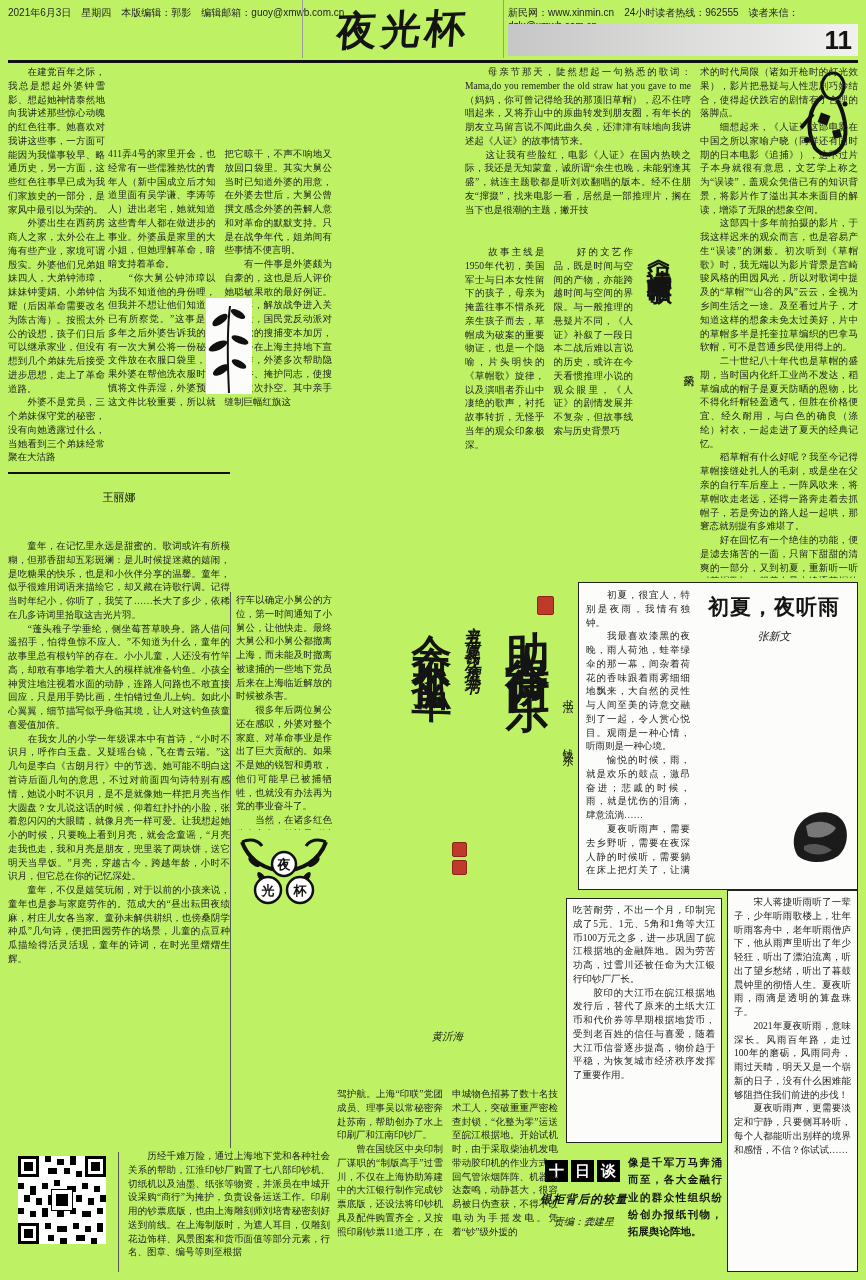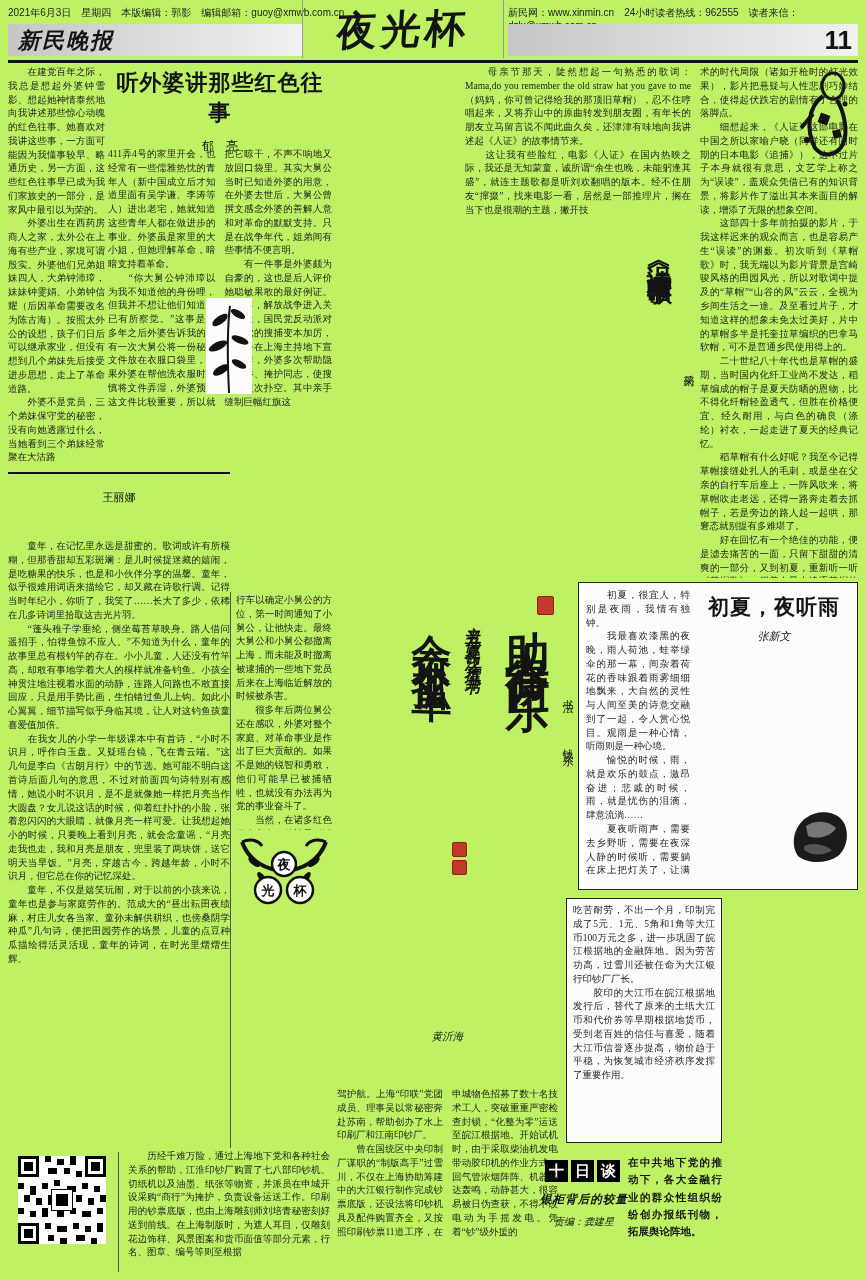--- a/index.html
+++ b/index.html
@@ -20,41 +20,34 @@
   .seal{background:#bf3a2b;border:1px solid #8e2417;border-radius:2px;}
   .tile{width:23px;height:22px;background:#000;color:#fff;font-weight:bold;font-size:15px;
         display:inline-flex;align-items:center;justify-content:center;margin-right:3px;}
 </style>
 </head>
 <body>
 
 <div id="page">
 
   <div class="abs small" style="left:8px;top:6px;width:420px;">2021年6月3日　星期四　本版编辑：郭影　编辑邮箱：guoy@xmwb.com.cn</div>
-  <div class="abs grad" style="left:8px;top:24px;width:294px;height:32px;">
-    <span class="abs" style="left:10px;top:2px;font-size:22px;font-weight:900;font-style:italic;letter-spacing:2px;">新民晚报</span>
-  </div>
   <div class="abs" style="left:302px;top:0;width:200px;height:58px;border-left:1px solid #999;border-right:1px solid #999;
        display:flex;align-items:center;justify-content:center;">
     <span style="font-size:40px;font-weight:900;transform:skewX(-6deg) rotate(-2deg);letter-spacing:4px;">夜光杯</span>
   </div>
   <div class="abs small" style="left:508px;top:6px;width:352px;">新民网：www.xinmin.cn　24小时读者热线：962555　读者来信：dzlx@xmwb.com.cn</div>
   <div class="abs grad" style="left:508px;top:24px;width:350px;height:32px;text-align:center;">
     <span class="abs sans" style="right:6px;top:1px;font-size:26px;font-weight:bold;">11</span>
   </div>
   <div class="abs rule" style="left:8px;top:60px;width:850px;height:3px;"></div>
 
   <div class="abs body" style="left:8px;top:66px;width:97px;height:404px;">　　在建党百年之际，我总是想起外婆钟雪影、想起她神情泰然地向我讲述那些惊心动魄的红色往事。她喜欢对我讲这些事，一方面可能因为我懂事较早、略通历史，另一方面，这些红色往事早已成为我们家族史的一部分，是家风中最引以为荣的。
 　　外婆出生在西药房商人之家，太外公在上海有些产业，家境可谓殷实。外婆他们兄弟姐妹四人，大弟钟沛璋，妹妹钟雯娟、小弟钟信耀（后因革命需要改名为陈古海）。按照太外公的设想，孩子们日后可以继承家业，但没有想到几个弟妹先后接受进步思想，走上了革命道路。
 　　外婆不是党员，三个弟妹保守党的秘密，没有向她透露过什么，当她看到三个弟妹经常聚在大沽路</div>
 
-  <div class="abs ctr" style="left:108px;top:68px;width:224px;">
-    <div class="sans" style="font-size:22px;font-weight:900;letter-spacing:1px;">听外婆讲那些红色往事</div>
-    <div style="font-size:12px;margin-top:10px;">郁　亮</div>
-  </div>
 
   <div class="abs body cols2" style="left:108px;top:148px;width:224px;height:442px;">411弄4号的家里开会，也经常有一些儒雅热忱的青年人（新中国成立后才知道里面有吴学谦、李涛等人）进出老宅，她就知道这些青年人都在做进步的事业。外婆虽是家里的大小姐，但她理解革命，暗暗支持着革命。
 　　“你大舅公钟沛璋以为我不知道他的身份哩，但我并不想让他们知道我已有所察觉。”这事是很多年之后外婆告诉我的。有一次大舅公将一份秘密文件放在衣服口袋里，结果外婆在帮他洗衣服时不慎将文件弄湿，外婆预感这文件比较重要，所以就把它晾干，不声不响地又放回口袋里。其实大舅公当时已知道外婆的用意，在外婆去世后，大舅公曾撰文感念外婆的善解人意和对革命的默默支持。只是在战争年代，姐弟间有些事情不便言明。
 　　有一件事是外婆颇为自豪的，这也是后人评价她聪敏果敢的最好例证。1947年，解放战争进入关键阶段，国民党反动派对地下党的搜捕变本加厉，大舅公在上海主持地下宣传工作，外婆多次帮助隐藏文件、掩护同志，使搜查一次次扑空。其中亲手缝制巨幅红旗这</div>
 
 
   <div class="abs" style="left:206px;top:298px;width:46px;height:96px;background:#fcfcfa;">
     <svg width="46" height="96" viewBox="0 0 46 96">
       <path d="M23,95 C22,70 20,40 24,8" stroke="#111" stroke-width="2" fill="none"></path>
       <ellipse cx="14" cy="22" rx="9" ry="4" transform="rotate(-35 14 22)" fill="#111"></ellipse>
@@ -104,20 +97,22 @@
     </svg>
   </div>
 
   <div class="abs body" style="left:700px;top:66px;width:158px;height:512px;">术的时代局限（诸如开枪时的灯光效果），影片把悬疑与人性悲剧巧妙结合，使得起伏跌宕的剧情有了合理的落脚点。
 　　细想起来，《人证》这部电影在中国之所以家喻户晓（同样还有同时期的日本电影《追捕》），这不过片子本身就很有意思，文艺学上称之为“误读”，盖观众凭借已有的知识背景，将影片作了溢出其本来面目的解读，增添了无限的想象空间。
 　　这部四十多年前拍摄的影片，于我这样迟来的观众而言，也是容易产生“误读”的渊薮。初次听到《草帽歌》时，我无端以为影片背景是宫崎骏风格的田园风光，所以对歌词中提及的“草帽”“山谷的风”云云，全视为乡间生活之一途。及至看过片子，才知道这样的想象未免太过美好，片中的草帽多半是托奎拉草编织的巴拿马软帽，可不是普通乡民使用得上的。
 　　二十世纪八十年代也是草帽的盛期，当时国内化纤工业尚不发达，稻草编成的帽子是夏天防晒的恩物，比不得化纤帽轻盈透气，但胜在价格便宜、经久耐用，与白色的确良（涤纶）衬衣，一起走进了夏天的经典记忆。
 　　稻草帽有什么好呢？我至今记得草帽接缝处扎人的毛刺，或是坐在父亲的自行车后座上，一阵风吹来，将草帽吹走老远，还得一路奔走着去抓帽子，若是旁边的路人起一起哄，那窘态就别提有多难堪了。
 　　好在回忆有一个绝佳的功能，便是滤去痛苦的一面，只留下甜甜的清爽的一部分，又到初夏，重新听一听《草帽歌》，想着在风中追逐草帽的少年，原来无意的误读，也是美好的源泉。</div>
 
+  <div class="abs body cols2" style="left:465px;top:246px;width:168px;height:334px;">　　故事主线是1950年代初，美国军士与日本女性留下的孩子，母亲为掩盖往事不惜杀死亲生孩子而去，草帽成为破案的重要物证，也是一个隐喻，片头明快的《草帽歌》旋律，以及演唱者乔山中凄绝的歌声，衬托故事转折，无怪乎当年的观众印象极深。
+　　好的文艺作品，既是时间与空间的产物，亦能跨越时间与空间的界限。与一般推理的悬疑片不同，《人证》补叙了一段日本二战后难以言说的历史，或许在今天看惯推理小说的观众眼里，《人证》的剧情发展并不复杂，但故事线索与历史背景巧</div>
 
   <div class="abs vert" style="left:636px;top:246px;width:60px;height:268px;">
     <div class="vert" style="font-size:11px;height:240px;padding-top:120px;margin-left:4px;">采药</div>
     <div class="vert sans" style="font-size:25px;font-weight:900;height:266px;letter-spacing:3px;">误读《草帽歌》</div>
   </div>
 
   <div class="abs rule" style="left:8px;top:472px;width:222px;height:2px;"></div>
   <div class="abs ctr" style="left:8px;top:482px;width:222px;">
     <div style="font-size:11px;margin-top:8px;">王丽娜</div>
   </div>
@@ -209,30 +204,33 @@
     <svg width="64" height="60" viewBox="0 0 64 60">
       <path d="M10,50 C2,38 6,20 18,12 C28,4 46,4 54,14 C62,24 60,42 50,50 C38,58 20,58 10,50 Z" fill="#1b1b1b"></path>
       <path d="M18,20 C26,14 40,14 48,22 C44,30 30,34 20,30 Z" fill="#777"></path>
       <path d="M16,40 C24,36 36,38 44,44 C36,50 24,50 16,44 Z" fill="#555"></path>
     </svg>
   </div>
 
   <div class="abs bx body" style="left:566px;top:898px;width:156px;height:245px;padding:5px 6px;box-sizing:border-box;background:#fcfcfa;">吃苦耐劳，不出一个月，印制完成了5元、1元、5角和1角等大江币100万元之多，进一步巩固了皖江根据地的金融阵地。因为劳苦功高，过雪川还被任命为大江银行印钞厂厂长。
 　　胶印的大江币在皖江根据地发行后，替代了原来的土纸大江币和代价券等早期根据地货币，受到老百姓的信任与喜爱，随着大江币信誉逐步提高，物价趋于平稳，为恢复城市经济秩序发挥了重要作用。</div>
 
+  <div class="abs bx body" style="left:727px;top:890px;width:131px;height:382px;padding:5px 6px;box-sizing:border-box;background:#fcfcfa;">　　宋人蒋捷听雨听了一辈子，少年听雨歌楼上，壮年听雨客舟中，老年听雨僧庐下，他从雨声里听出了年少轻狂，听出了漂泊流离，听出了望乡愁绪，听出了暮鼓晨钟里的彻悟人生。夏夜听雨，雨滴是透明的算盘珠子。
+　　2021年夏夜听雨，意味深长。风雨百年路，走过100年的磨砺，风雨同舟，雨过天晴，明天又是一个崭新的日子，没有什么困难能够阻挡住我们前进的步伐！
+　　夏夜听雨声，更需要淡定和宁静，只要侧耳聆听，每个人都能听出别样的境界和感悟，不信？你试试……</div>
 
   <div class="abs" style="left:540px;top:1150px;width:184px;height:122px;display:flex;">
     <div style="width:88px;text-align:center;">
       <div style="margin-top:10px;">
         <span class="tile">十</span><span class="tile">日</span><span class="tile">谈</span>
       </div>
       <div style="font-size:11.5px;font-weight:bold;font-style:italic;margin-top:10px;letter-spacing:1px;">银柜背后的较量</div>
       <div style="font-size:10px;font-style:italic;margin-top:8px;">责编：龚建星</div>
     </div>
-    <div style="width:94px;font-size:10.5px;font-weight:bold;line-height:1.65;text-align:justify;padding-top:4px;">在中共地下党的推动下，各大金融行业的群众性组织纷纷创办报纸刊物，拓展舆论阵地。</div>
+    <div style="width:94px;font-size:10.5px;font-weight:bold;line-height:1.65;text-align:justify;padding-top:4px;">像是千军万马奔涌而至，各大金融行业的群众性组织纷纷创办报纸刊物，拓展舆论阵地。</div>
   </div>
 
   <div class="abs ctr" style="left:337px;top:1024px;width:221px;">
     <div style="font-size:10.5px;font-style:italic;margin-top:6px;">黄沂海</div>
   </div>
   <div class="abs body cols2" style="left:337px;top:1088px;width:221px;height:190px;">驾护航。上海“印联”党团成员、理事吴以常秘密奔赴苏南，帮助创办了水上印刷厂和江南印钞厂。
 　　曾在国统区中央印制厂谋职的“制版高手”过雪川，不仅在上海协助筹建中的大江银行制作完成钞票底版，还设法将印钞机具及配件购置齐全，又按照印刷钞票11道工序，在申城物色招募了数十名技术工人，突破重重严密检查封锁，“化整为零”运送至皖江根据地。开始试机时，由于采取柴油机发电带动胶印机的作业方式，回气管浓烟阵阵、机器马达轰鸣，动静甚大，很容易被日伪查获，不得不改电动为手摇发电。凭着“钞”级外援的</div>
   <div class="abs body" style="left:128px;top:1150px;width:202px;height:126px;">　　历经千难万险，通过上海地下党和各种社会关系的帮助，江淮印钞厂购置了七八部印钞机、切纸机以及油墨、纸张等物资，并派员在申城开设采购“商行”为掩护，负责设备运送工作。印刷用的钞票底版，也由上海雕刻师刘培青秘密刻好送到前线。在上海制版时，为遮人耳目，仅雕刻花边饰样、风景图案和货币面值等部分元素，行名、图章、编号等则至根据</div>
 
 </div>

